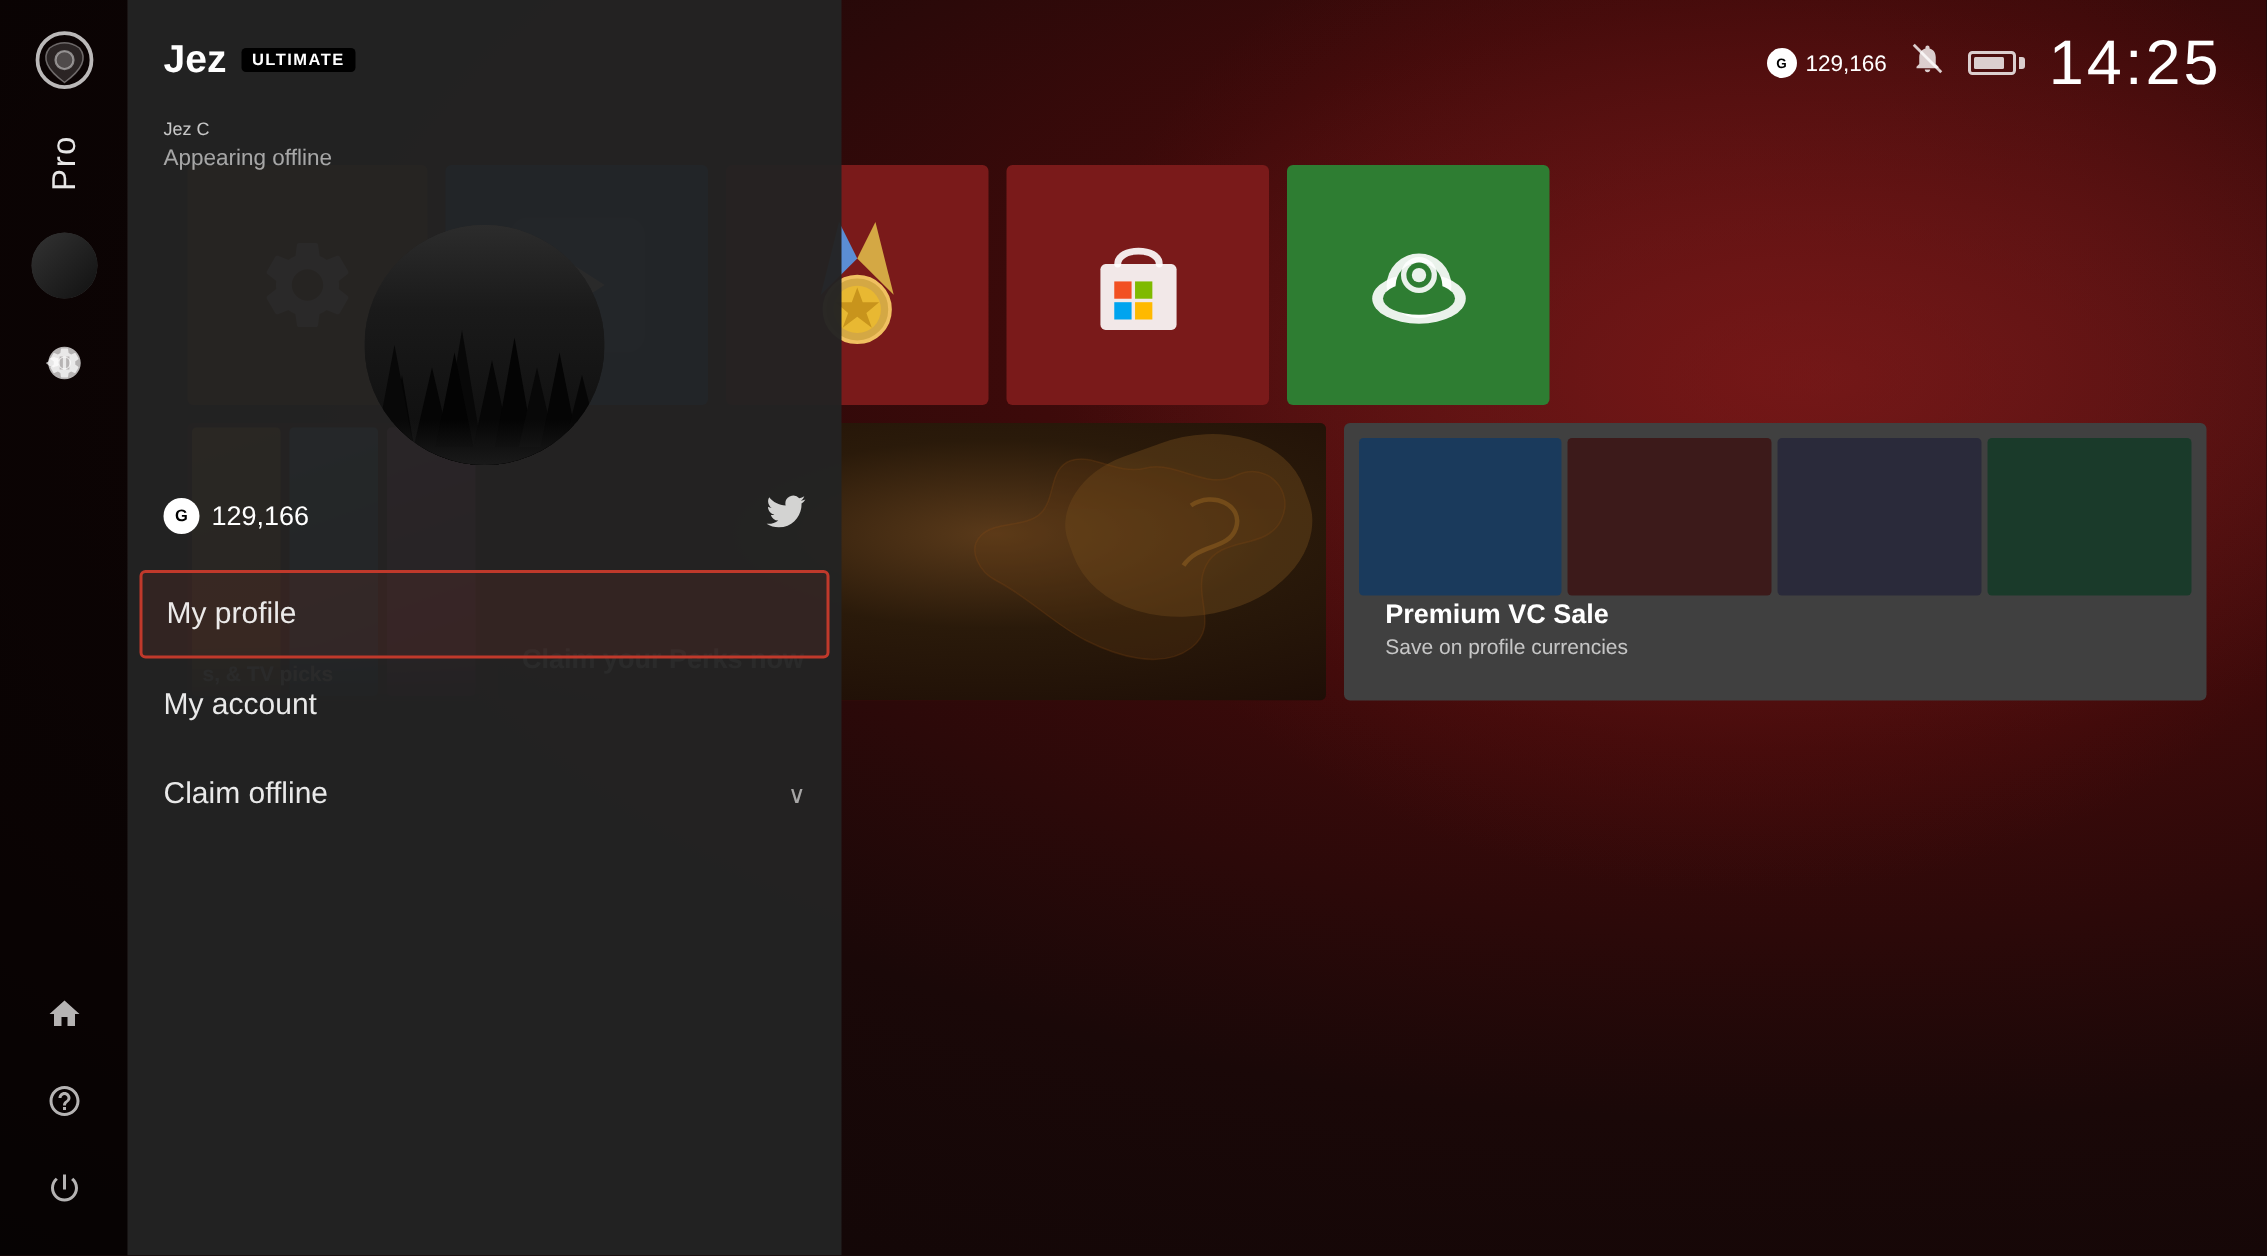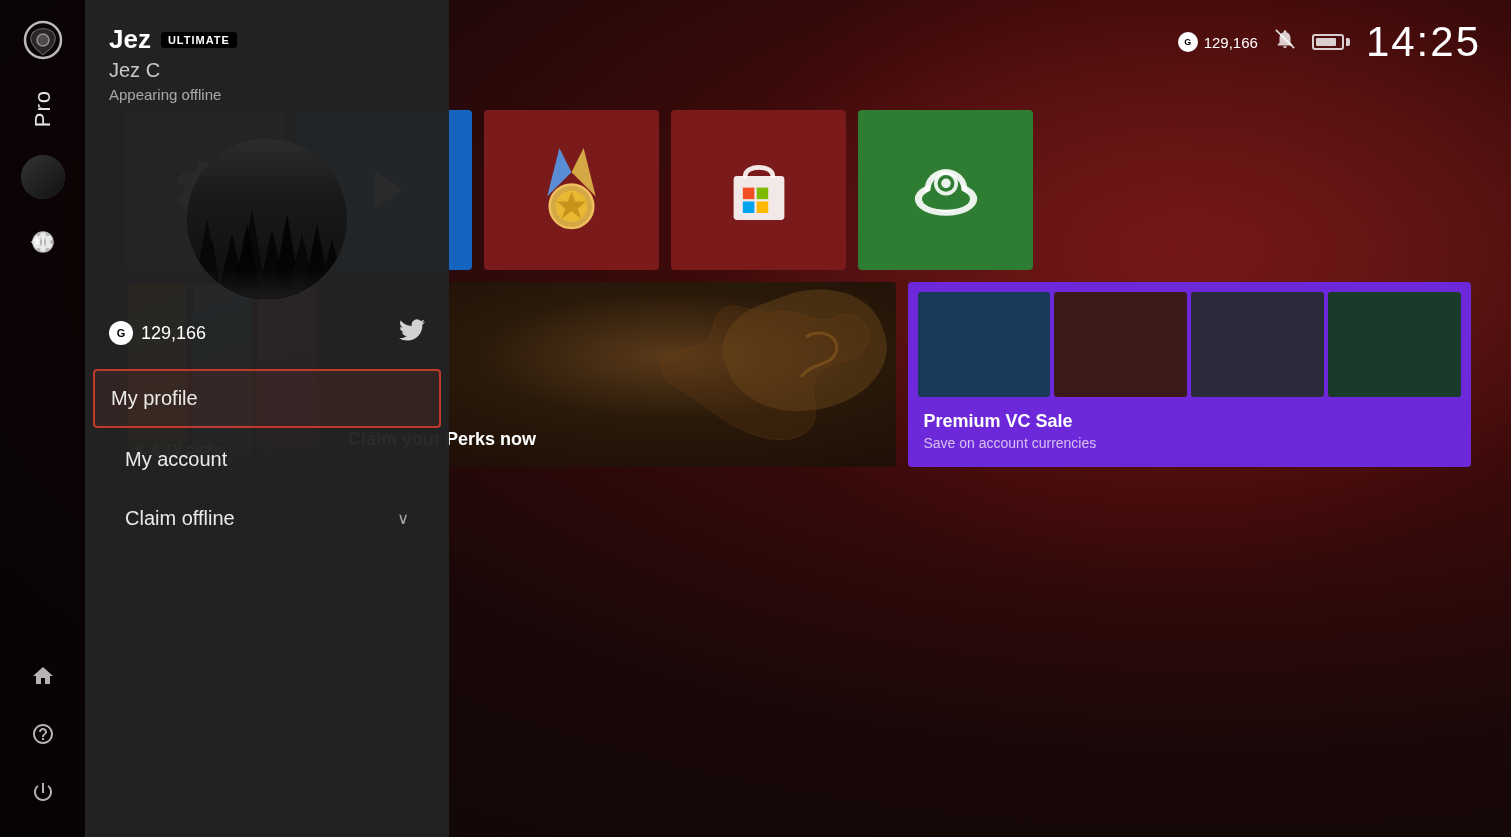--- a/index.html
+++ b/index.html
@@ -90,21 +90,21 @@
       cursor: pointer;
       color: rgba(255,255,255,0.7);
       font-size: 20px;
     }
 
     
     .profile-panel {
       position: absolute;
       left: 85px;
       top: 0;
-      width: 364px;
+      width: 476px;
       height: 100%;
       background: rgba(35,35,35,0.97);
       z-index: 20;
       display: flex;
       flex-direction: column;
       padding: 24px 0 0 0;
     }
 
     .profile-header {
       padding: 0 24px 20px 24px;
@@ -130,22 +130,23 @@
       color: #fff;
       font-size: 11px;
       font-weight: 700;
       padding: 2px 7px;
       border-radius: 3px;
       letter-spacing: 1px;
       text-transform: uppercase;
     }
 
     .profile-realname {
-      font-size: 20px;
+      font-size: 12px;
       color: rgba(255,255,255,0.75);
+      margin-top: 20px;
     }
 
     .profile-status {
       font-size: 15px;
       color: rgba(255,255,255,0.6);
     }
 
     .profile-avatar-container {
       display: flex;
       justify-content: center;
@@ -206,21 +207,21 @@
     }
 
     
     .menu-list {
       flex: 1;
       display: flex;
       flex-direction: column;
     }
 
     .menu-item {
-      padding: 18px 40px;
+      padding: 18px 24px;
       font-size: 20px;
       font-weight: 400;
       color: rgba(255,255,255,0.9);
       cursor: pointer;
       display: flex;
       align-items: center;
       justify-content: space-between;
       position: relative;
     }
 
@@ -395,27 +396,27 @@
       position: relative;
       display: flex;
       align-items: flex-end;
       padding: 16px;
       overflow: hidden;
     }
 
     .tile-bottom-wide-2 {
       flex: 1;
       height: 185px;
-      background: #6d28d9;
+      background: #404040;
       border-radius: 4px;
       cursor: pointer;
       position: relative;
       display: flex;
       align-items: flex-end;
-      padding: 16px;
+      padding: 28px;
       overflow: hidden;
     }
 
     .tile-wide-text {
       z-index: 2;
     }
 
     .tile-wide-title {
       font-size: 18px;
       font-weight: 600;
@@ -719,20 +720,20 @@
         <div class="tile-bottom-wide-2" style="flex:1;">
 
           <div class="vc-tile-grid">
             <div class="vc-game-thumb vc-game-1"></div>
             <div class="vc-game-thumb vc-game-2"></div>
             <div class="vc-game-thumb vc-game-3"></div>
             <div class="vc-game-thumb vc-game-4"></div>
           </div>
           <div class="tile-wide-text" style="z-index:2;">
             <div class="tile-wide-title">Premium VC Sale</div>
-            <div class="tile-wide-subtitle">Save on account currencies</div>
+            <div class="tile-wide-subtitle">Save on profile currencies</div>
           </div>
         </div>
       </div>
 
     </div>
   </div>
 </div>
 
 </body></html>

